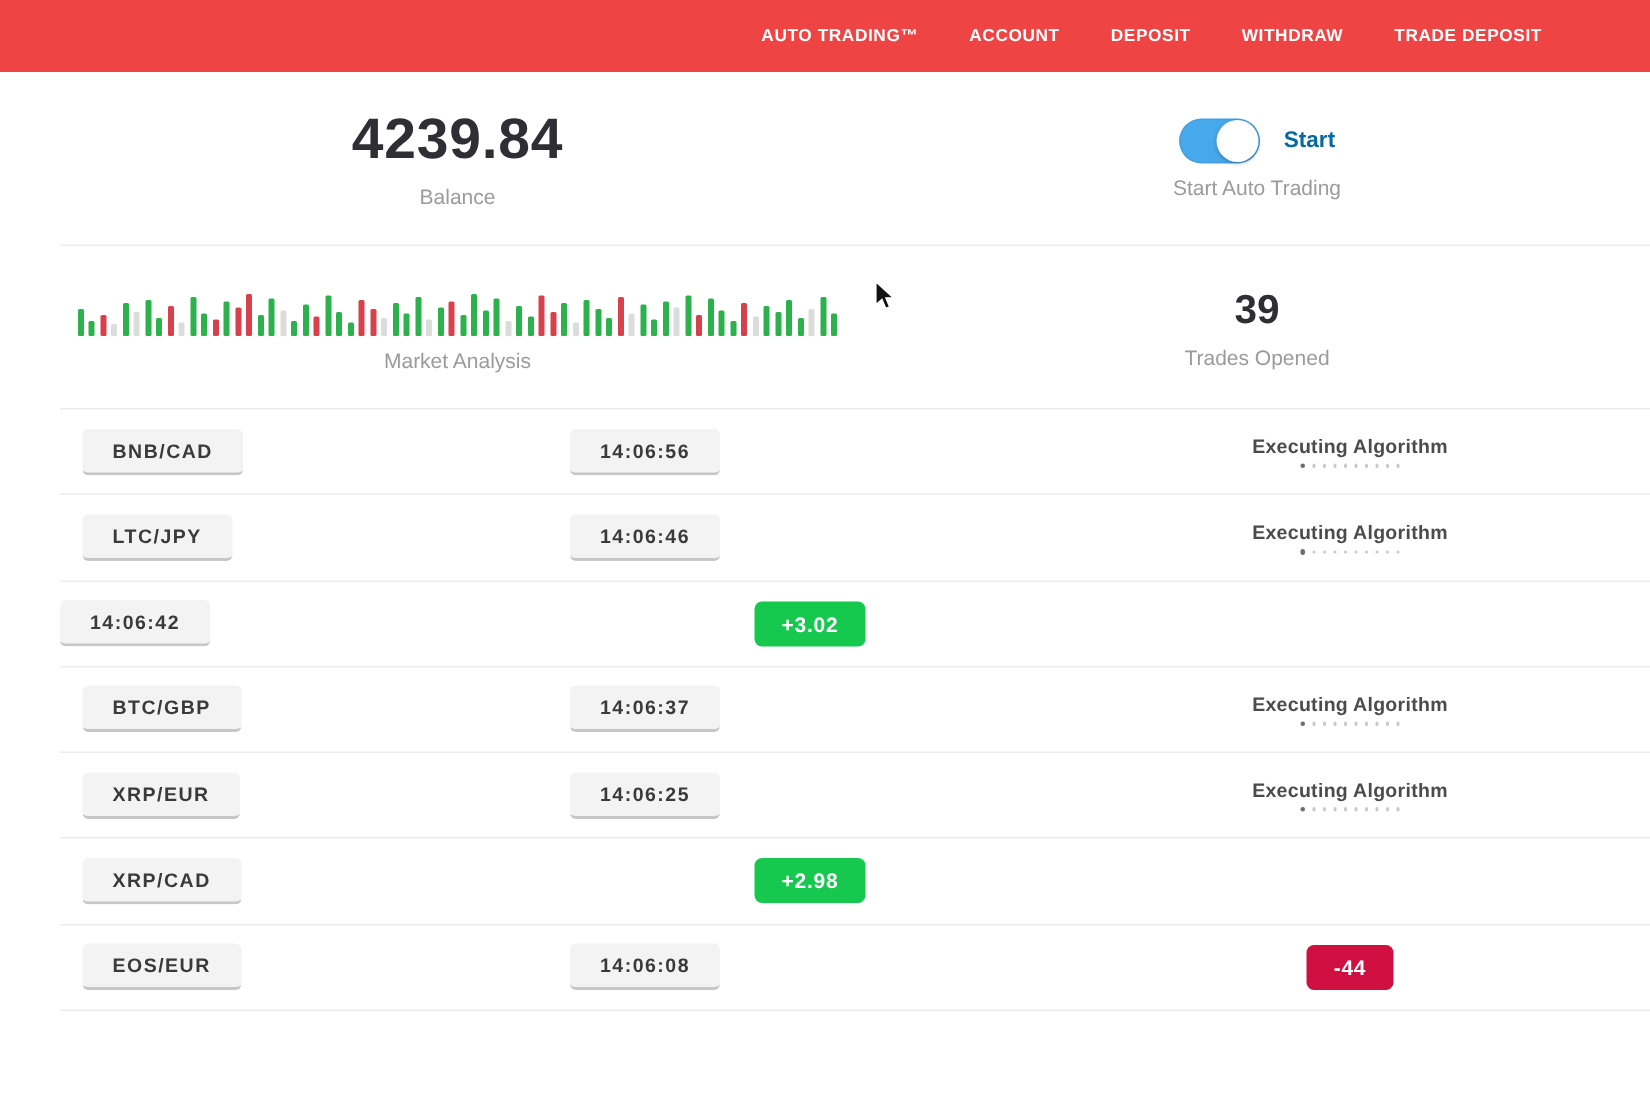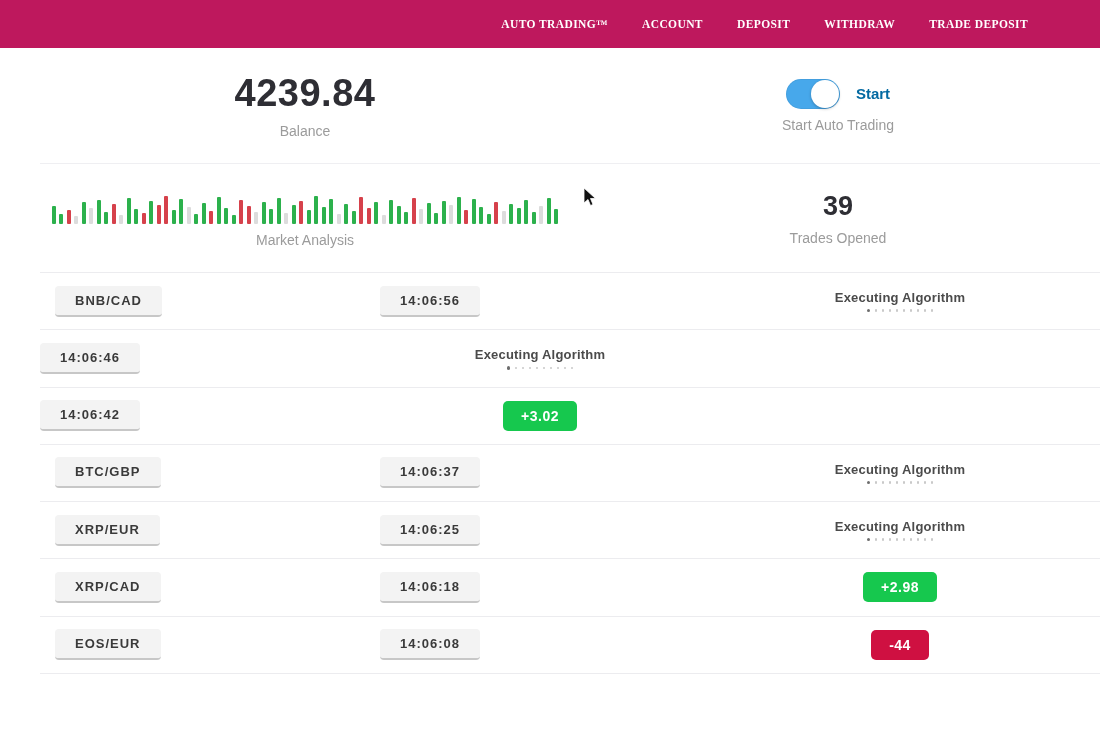--- a/index.html
+++ b/index.html
@@ -65,21 +65,21 @@
   .result-loss { background:#cf1041; }
 
   
   .cursor { position:absolute; left:583px; top:188px; pointer-events:none; }
 </style>
 </head>
 <body>
 
 <div class="page">
 
-  <div class="topnav" id="topnav" style="background: #be185d; font-family: Liberation Serif, serif;">
+  <div class="topnav" id="topnav" style="background: #ef4444;">
       <div class="nav-item">AUTO TRADING™</div>
       <div class="nav-item">ACCOUNT</div>
       <div class="nav-item">DEPOSIT</div>
       <div class="nav-item">WITHDRAW</div>
       <div class="nav-item">TRADE DEPOSIT</div>
     </div>
 
 
   <div class="stats-row stats-row-1">
     <div class="stat-cell">
@@ -193,20 +193,21 @@
             <i></i>
             <i></i>
             <i></i>
             <i></i>
             <i></i>
             <i></i>
           </div>
         </div>
       </div>
       <div class="trade-row">
+        <div class="cell-pair"><span class="chip">LTC/JPY</span></div>
         <div><span class="chip">14:06:46</span></div>
         <div class="cell-status">
           <div class="exec-label">Executing Algorithm</div>
           <div class="dots">
             <i></i>
             <i></i>
             <i></i>
             <i></i>
             <i></i>
             <i></i>
@@ -259,21 +260,20 @@
             <i></i>
             <i></i>
             <i></i>
             <i></i>
             <i></i>
           </div>
         </div>
       </div>
       <div class="trade-row">
         <div class="cell-pair"><span class="chip">XRP/CAD</span></div>
-        <div><span class="chip">14:06:18</span></div>
         <div class="cell-status">
           <span class="result-badge result-profit" style="background: rgb(22, 200, 78);">
             <span>+</span>
             <span>2.98</span>
           </span>
         </div>
       </div>
       <div class="trade-row">
         <div class="cell-pair"><span class="chip">EOS/EUR</span></div>
         <div><span class="chip">14:06:08</span></div>

